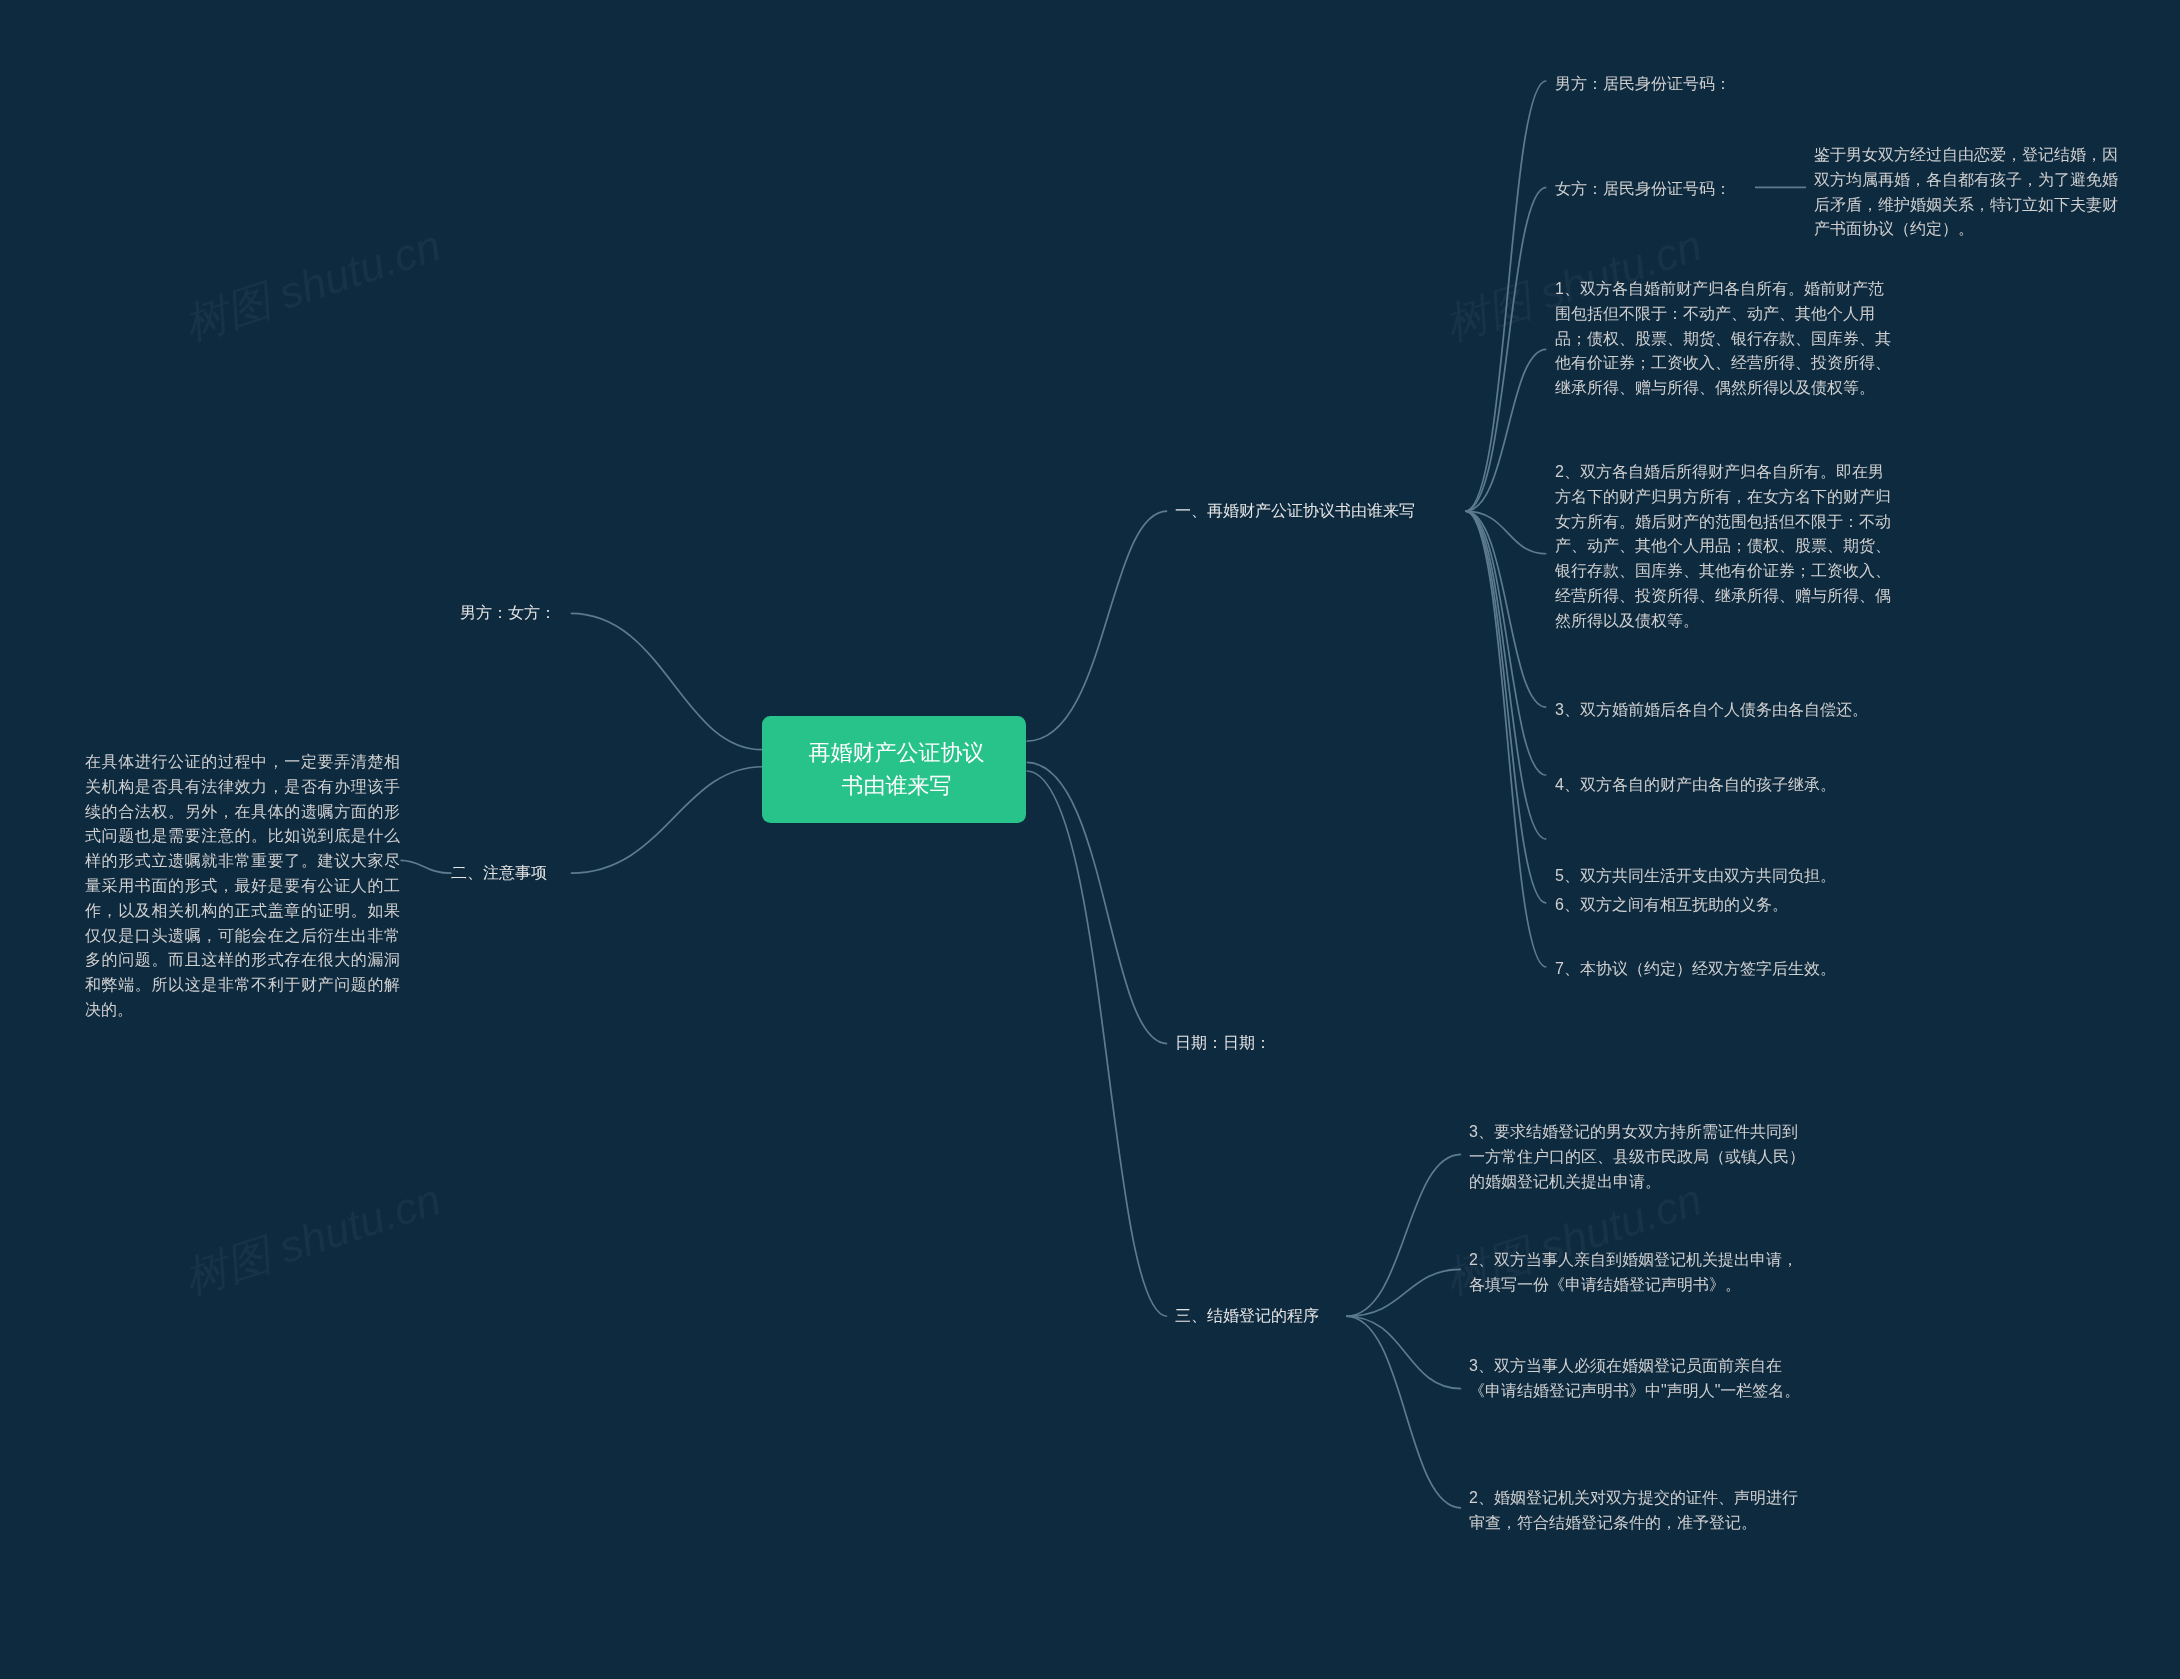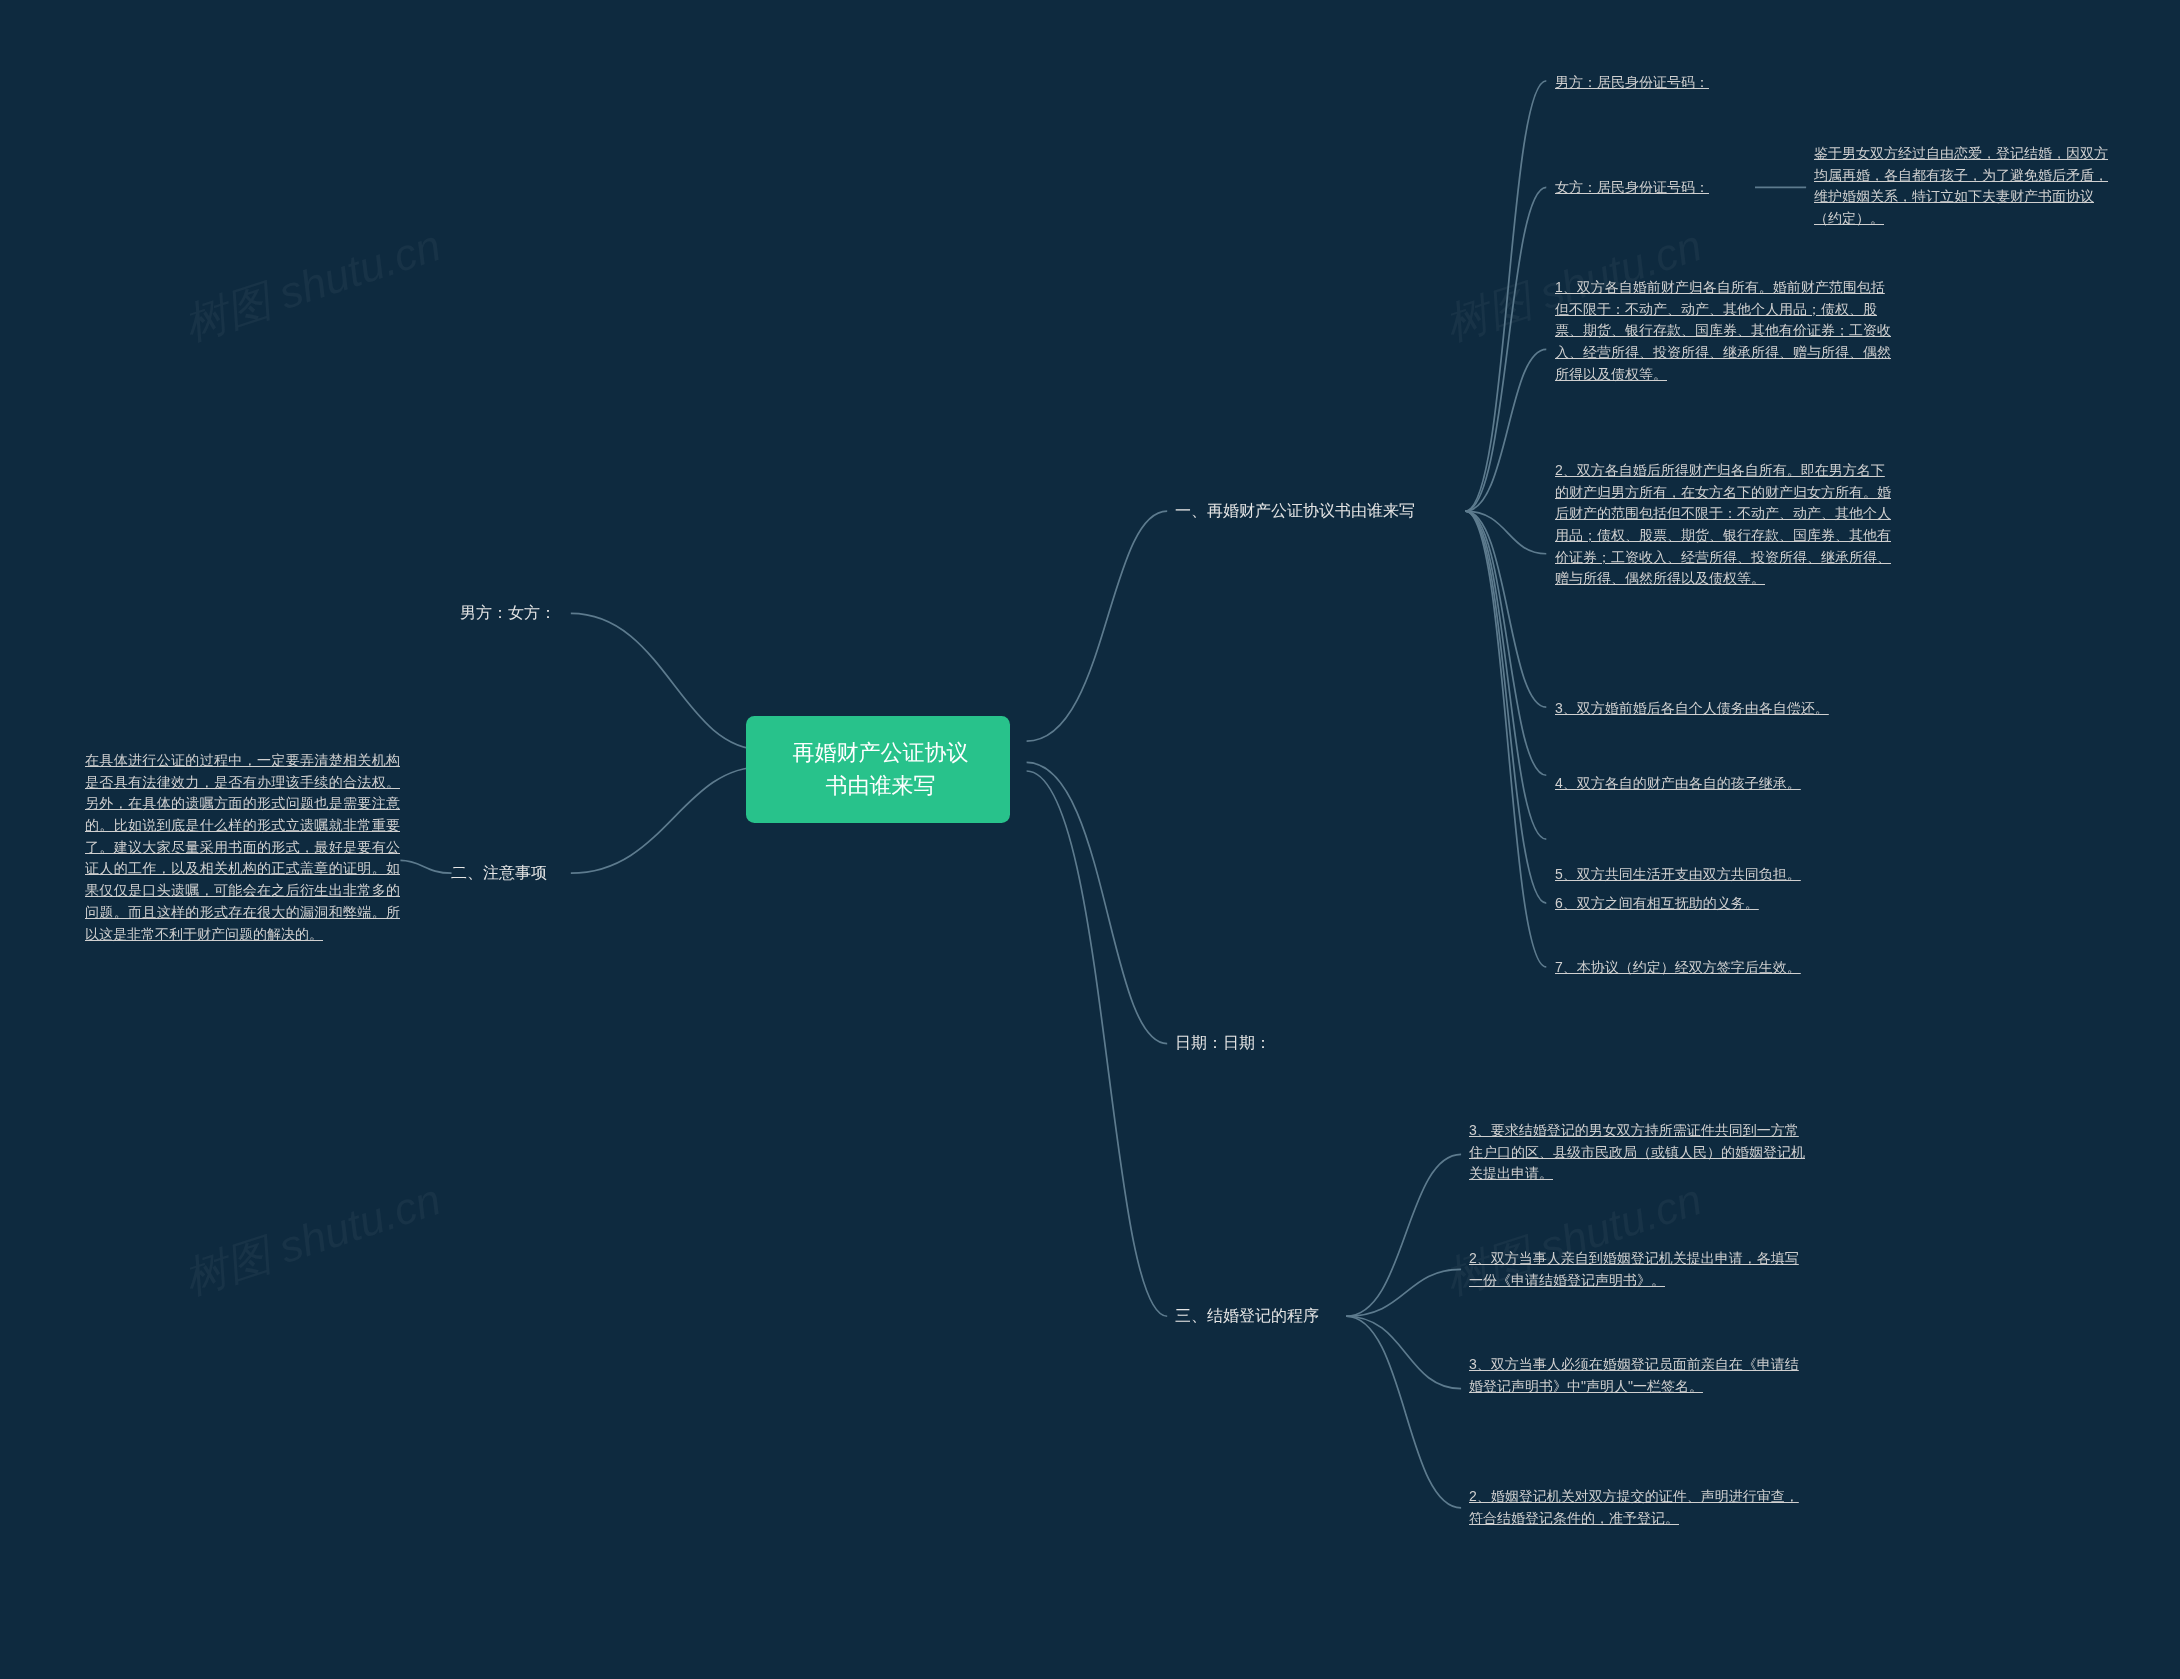--- a/index.html
+++ b/index.html
@@ -34,25 +34,24 @@
   width: 264px;
 }
 .branch-label {
   position: absolute;
   font-size: 16px;
   color: #e5e5e5;
   white-space: nowrap;
 }
 .leaf-text {
   position: absolute;
-  font-size: 14px;
+  font-size: 16px;
   color: #d0d0d0;
   line-height: 1.55;
   width: 315px;
-  text-decoration: underline;
 }
 .leaf-text-short {
   width: auto;
   white-space: nowrap;
 }
 svg.connectors {
   position: absolute;
   top: 0;
   left: 0;
   width: 2181px;
@@ -98,21 +97,21 @@
   <path d="M 1720 600 C 1770 600, 1770 1135, 1815 1135"></path>
 
   <path d="M 2060 220 C 2095 220, 2095 220, 2120 220"></path>
 
   <path d="M 1580 1545 C 1650 1545, 1650 1355, 1715 1355"></path>
   <path d="M 1580 1545 C 1650 1545, 1650 1490, 1715 1490"></path>
   <path d="M 1580 1545 C 1650 1545, 1650 1630, 1715 1630"></path>
   <path d="M 1580 1545 C 1650 1545, 1650 1770, 1715 1770"></path>
 </svg>
 
-<div class="root-node" style="left:746px; top:716px;padding-left:36px;">
+<div class="root-node" style="left:762px; top:716px;padding-left:36px;">
   <span>再婚财产公证协议书由谁来写</span>
 </div>
 
 <div class="branch-label" style="left:460px; top:603px;">男方：女方：</div>
 
 <div class="branch-label" style="left:451px; top:863px;">二、注意事项</div>
 <div class="leaf-text" style="left:85px; top:750px; width:315px; text-align:justify;">在具体进行公证的过程中，一定要弄清楚相关机构是否具有法律效力，是否有办理该手续的合法权。另外，在具体的遗嘱方面的形式问题也是需要注意的。比如说到底是什么样的形式立遗嘱就非常重要了。建议大家尽量采用书面的形式，最好是要有公证人的工作，以及相关机构的正式盖章的证明。如果仅仅是口头遗嘱，可能会在之后衍生出非常多的问题。而且这样的形式存在很大的漏洞和弊端。所以这是非常不利于财产问题的解决的。</div>
 
 <div class="branch-label" style="left:1175px; top:501px;">一、再婚财产公证协议书由谁来写</div>
 

